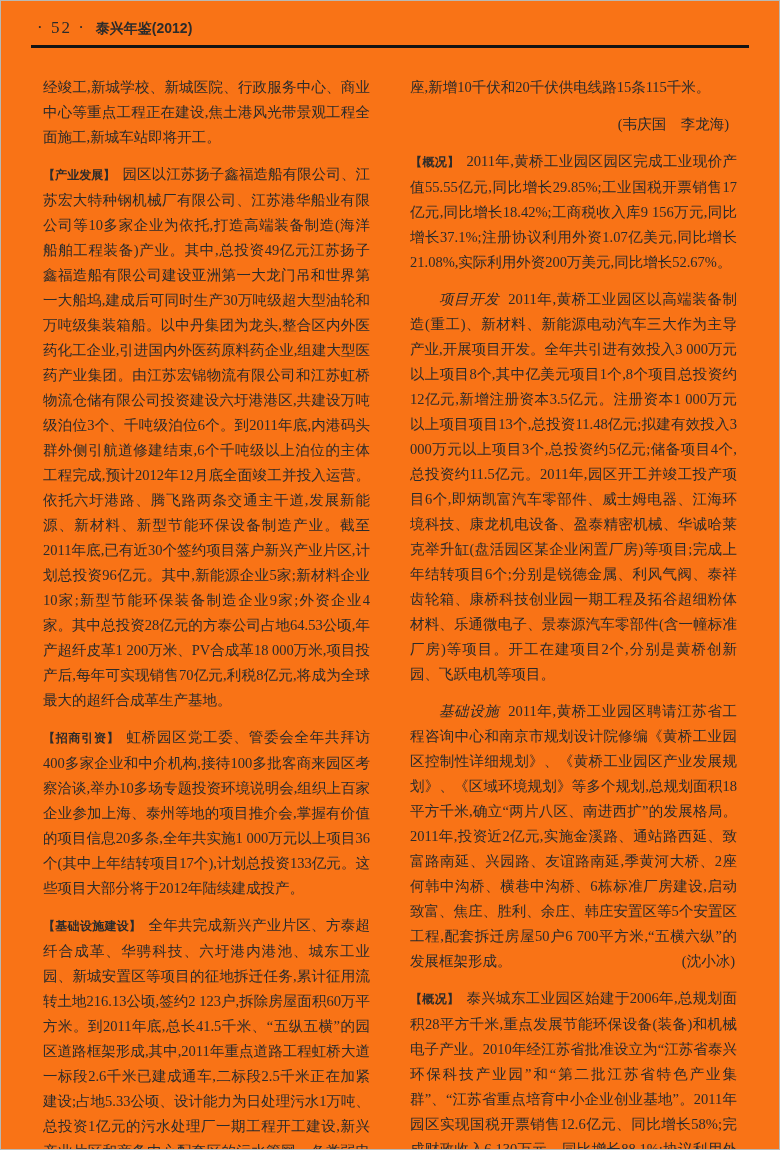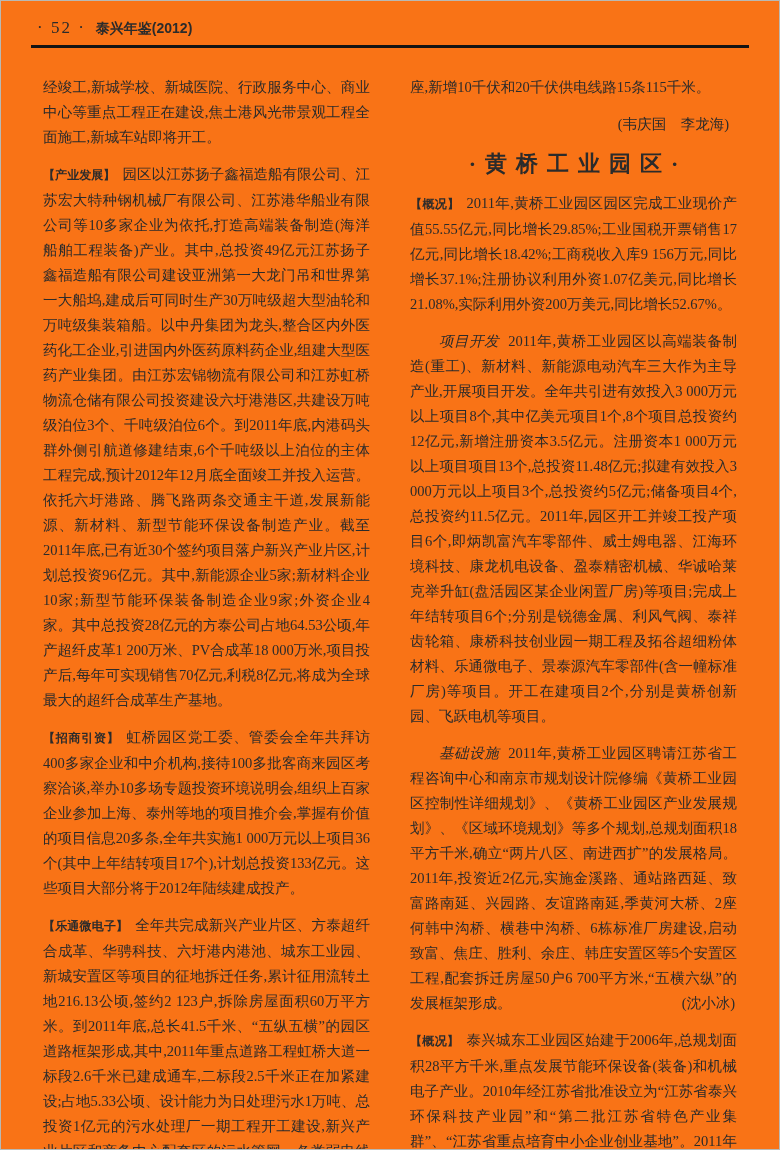--- a/index.html
+++ b/index.html
@@ -77,28 +77,27 @@
 
   <div class="columns">
 
     <div class="col">
       <p class="body-para">经竣工,新城学校、新城医院、行政服务中心、商业中心等重点工程正在建设,焦土港风光带景观工程全面施工,新城车站即将开工。</p>
 
       <p class="body-para gap"><span class="sec-label">【产业发展】</span><span>园区以江苏扬子鑫福造船有限公司、江苏宏大特种钢机械厂有限公司、江苏港华船业有限公司等10多家企业为依托,打造高端装备制造(海洋船舶工程装备)产业。其中,总投资49亿元江苏扬子鑫福造船有限公司建设亚洲第一大龙门吊和世界第一大船坞,建成后可同时生产30万吨级超大型油轮和万吨级集装箱船。以中丹集团为龙头,整合区内外医药化工企业,引进国内外医药原料药企业,组建大型医药产业集团。由江苏宏锦物流有限公司和江苏虹桥物流仓储有限公司投资建设六圩港港区,共建设万吨级泊位3个、千吨级泊位6个。到2011年底,内港码头群外侧引航道修建结束,6个千吨级以上泊位的主体工程完成,预计2012年12月底全面竣工并投入运营。依托六圩港路、腾飞路两条交通主干道,发展新能源、新材料、新型节能环保设备制造产业。截至2011年底,已有近30个签约项目落户新兴产业片区,计划总投资96亿元。其中,新能源企业5家;新材料企业10家;新型节能环保装备制造企业9家;外资企业4家。其中总投资28亿元的方泰公司占地64.53公顷,年产超纤皮革1 200万米、PV合成革18 000万米,项目投产后,每年可实现销售70亿元,利税8亿元,将成为全球最大的超纤合成革生产基地。</span></p>
 
       <p class="body-para gap"><span class="sec-label">【招商引资】</span><span>虹桥园区党工委、管委会全年共拜访400多家企业和中介机构,接待100多批客商来园区考察洽谈,举办10多场专题投资环境说明会,组织上百家企业参加上海、泰州等地的项目推介会,掌握有价值的项目信息20多条,全年共实施1 000万元以上项目36个(其中上年结转项目17个),计划总投资133亿元。这些项目大部分将于2012年陆续建成投产。</span></p>
 
-      <p class="body-para gap"><span class="sec-label">【乐通微电子】</span><span>全年共完成新兴产业片区、方泰超纤合成革、华骋科技、六圩港内港池、城东工业园、新城安置区等项目的征地拆迁任务,累计征用流转土地216.13公顷,签约2 123户,拆除房屋面积60万平方米。到2011年底,总长41.5千米、“五纵五横”的园区道路框架形成,其中,2011年重点道路工程虹桥大道一标段2.6千米已建成通车,二标段2.5千米正在加紧建设;占地5.33公顷、设计能力为日处理污水1万吨、总投资1亿元的污水处理厂一期工程开工建设,新兴产业片区和商务中心配套区的污水管网、各类弱电线路、天然气管道已全部下地。建成投运11万伏变电站1座,即将开工建设22万伏和11万伏变电站各1</span></p>
+      <p class="body-para gap"><span class="sec-label">【基础设施建设】</span><span>全年共完成新兴产业片区、方泰超纤合成革、华骋科技、六圩港内港池、城东工业园、新城安置区等项目的征地拆迁任务,累计征用流转土地216.13公顷,签约2 123户,拆除房屋面积60万平方米。到2011年底,总长41.5千米、“五纵五横”的园区道路框架形成,其中,2011年重点道路工程虹桥大道一标段2.6千米已建成通车,二标段2.5千米正在加紧建设;占地5.33公顷、设计能力为日处理污水1万吨、总投资1亿元的污水处理厂一期工程开工建设,新兴产业片区和商务中心配套区的污水管网、各类弱电线路、天然气管道已全部下地。建成投运11万伏变电站1座,即将开工建设22万伏和11万伏变电站各1</span></p>
     </div>
 
     <div class="col">
       <p class="body-para">座,新增10千伏和20千伏供电线路15条115千米。</p>
       <p class="byline">(韦庆国　李龙海)</p>
 
-      <h2 class="park-heading">·黄桥工业园区·</h2>
 
       <p class="body-para"><span class="sec-label">【概况】</span><span>2011年,黄桥工业园区园区完成工业现价产值55.55亿元,同比增长29.85%;工业国税开票销售17亿元,同比增长18.42%;工商税收入库9 156万元,同比增长37.1%;注册协议利用外资1.07亿美元,同比增长21.08%,实际利用外资200万美元,同比增长52.67%。</span></p>
 
       <p class="body-para indent"><span class="sub-label">项目开发</span><span>2011年,黄桥工业园区以高端装备制造(重工)、新材料、新能源电动汽车三大作为主导产业,开展项目开发。全年共引进有效投入3 000万元以上项目8个,其中亿美元项目1个,8个项目总投资约12亿元,新增注册资本3.5亿元。注册资本1 000万元以上项目项目13个,总投资11.48亿元;拟建有效投入3 000万元以上项目3个,总投资约5亿元;储备项目4个,总投资约11.5亿元。2011年,园区开工并竣工投产项目6个,即炳凯富汽车零部件、威士姆电器、江海环境科技、康龙机电设备、盈泰精密机械、华诚哈莱克举升缸(盘活园区某企业闲置厂房)等项目;完成上年结转项目6个;分别是锐德金属、利风气阀、泰祥齿轮箱、康桥科技创业园一期工程及拓谷超细粉体材料、乐通微电子、景泰源汽车零部件(含一幢标准厂房)等项目。开工在建项目2个,分别是黄桥创新园、飞跃电机等项目。</span></p>
 
       <p class="body-para indent"><span class="sub-label">基础设施</span><span>2011年,黄桥工业园区聘请江苏省工程咨询中心和南京市规划设计院修编《黄桥工业园区控制性详细规划》、《黄桥工业园区产业发展规划》、《区域环境规划》等多个规划,总规划面积18平方千米,确立“两片八区、南进西扩”的发展格局。2011年,投资近2亿元,实施金溪路、通站路西延、致富路南延、兴园路、友谊路南延,季黄河大桥、2座何韩中沟桥、横巷中沟桥、6栋标准厂房建设,启动致富、焦庄、胜利、余庄、韩庄安置区等5个安置区工程,配套拆迁房屋50户6 700平方米,“五横六纵”的发展框架形成。</span><span class="inline-byline">(沈小冰)</span></p>
 
 
       <p class="body-para"><span class="sec-label">【概况】</span><span>泰兴城东工业园区始建于2006年,总规划面积28平方千米,重点发展节能环保设备(装备)和机械电子产业。2010年经江苏省批准设立为“江苏省泰兴环保科技产业园”和“第二批江苏省特色产业集群”、“江苏省重点培育中小企业创业基地”。2011年园区实现国税开票销售12.6亿元、同比增长58%;完成财政收入6 130万元、同比增长88.1%;协议利用外资4 230</span></p>
     </div>

